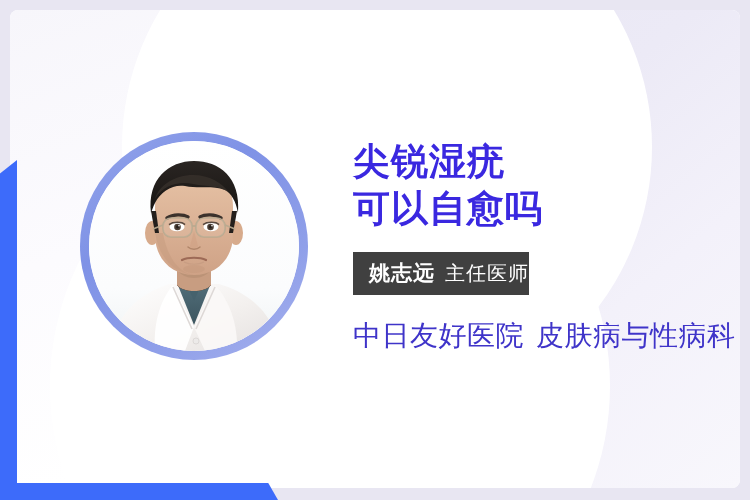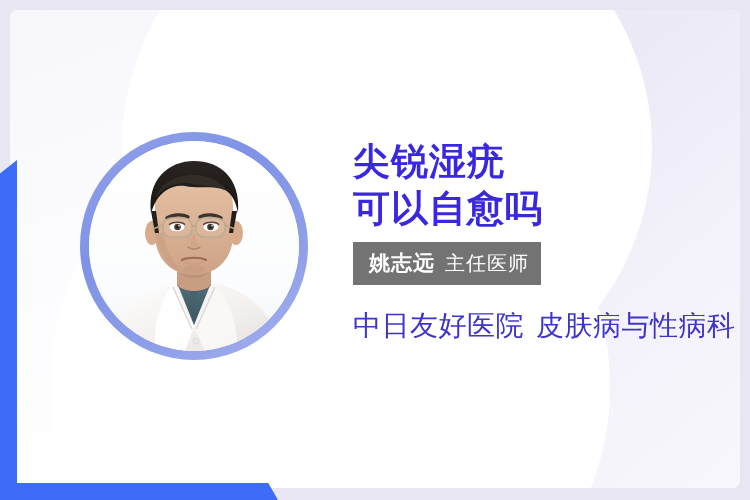--- a/index.html
+++ b/index.html
@@ -138,23 +138,23 @@
     color: #3a28e0;
     font-size: 37px;
     line-height: 47px;
     font-weight: 700;
     letter-spacing: 1px;
     white-space: pre-line;
     margin: 0;
   }
   .badge {
     display: inline-block;
-    margin-top: 10px;
-    background: #737373;
-    padding: 7px 12px 8px 16px;
+    margin-top: 20px;
+    background: #404040;
+    padding: 7px 0 8px 16px;
     white-space: nowrap;
   }
   .badge .doc-name {
     color: #ffffff;
     font-size: 21px;
     font-weight: 700;
     letter-spacing: 1px;
   }
   .badge .doc-title {
     color: #ffffff;

